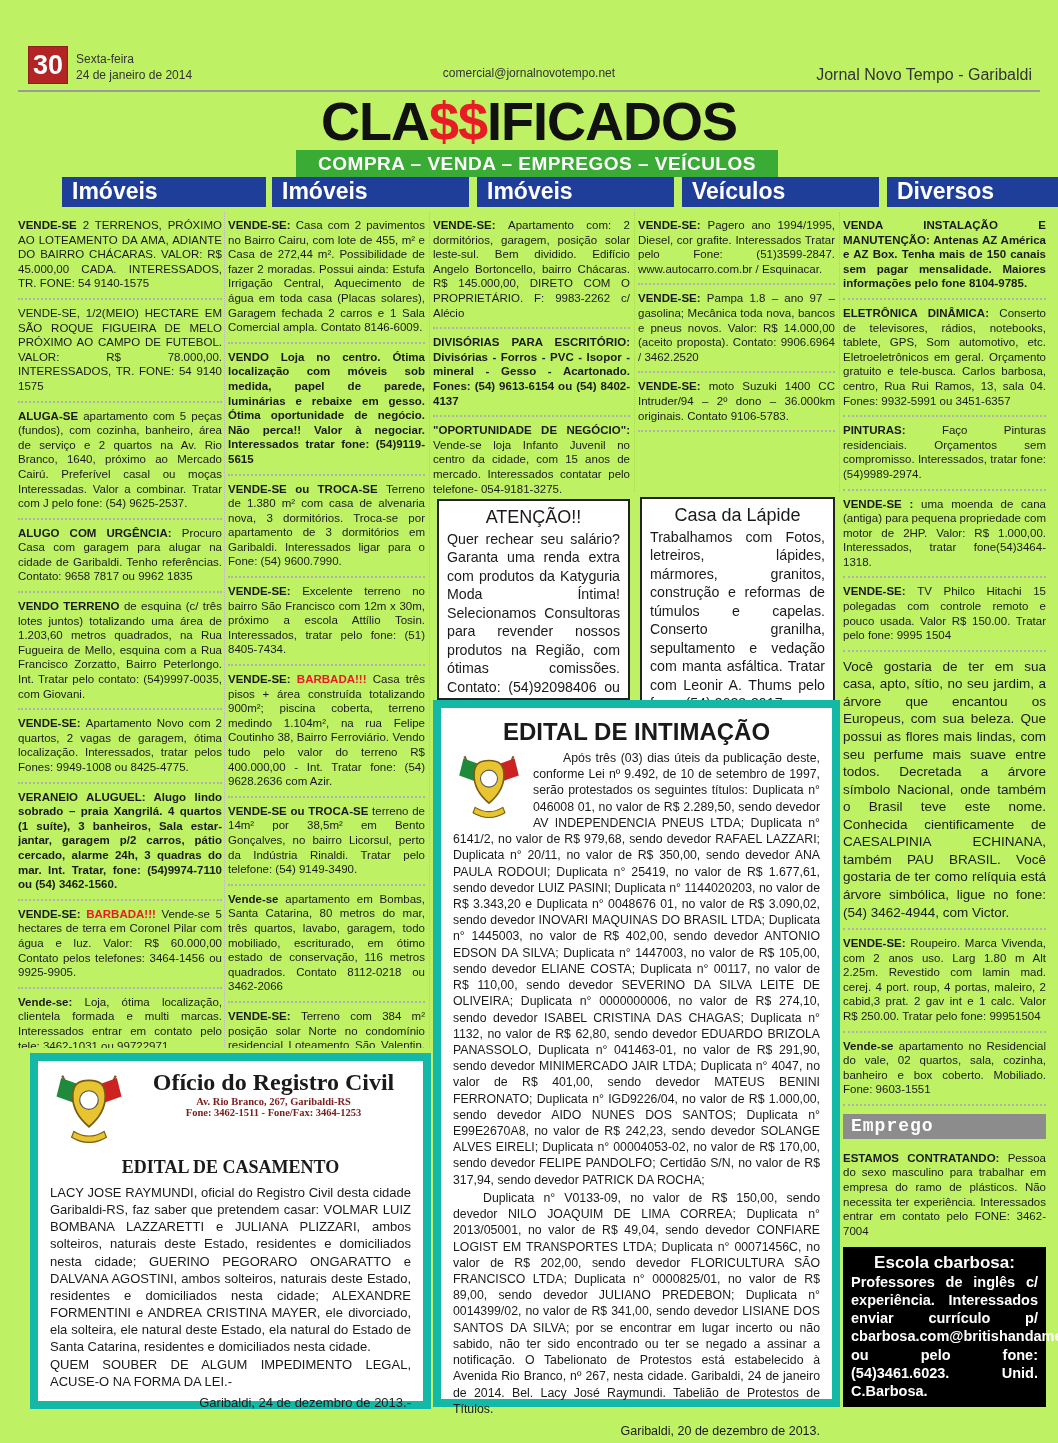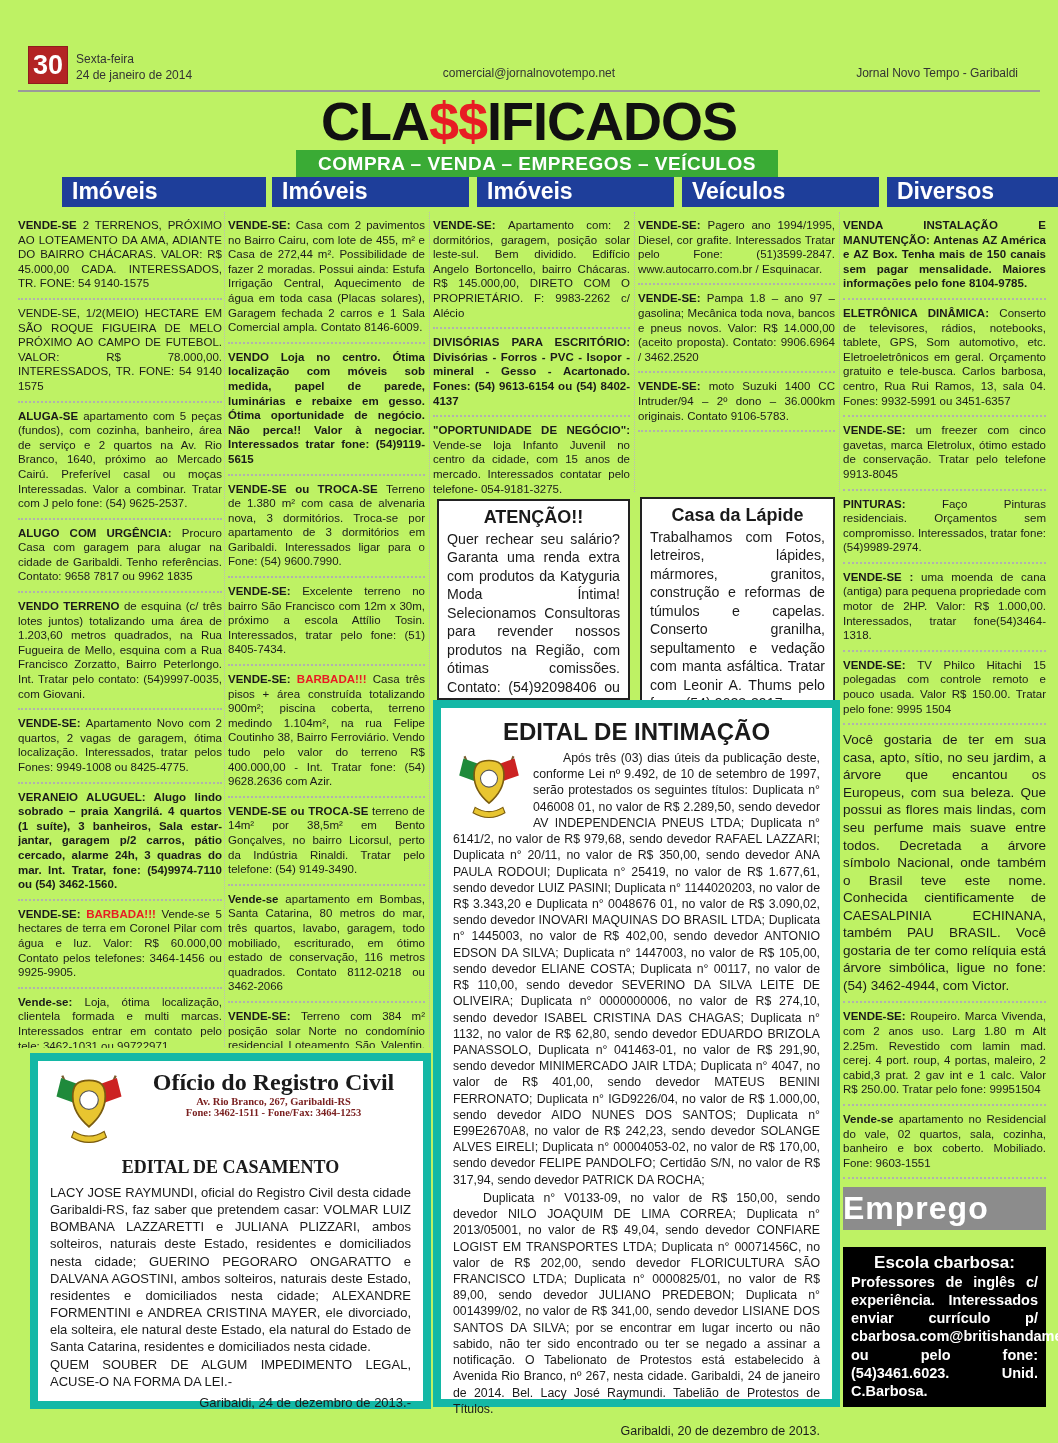--- a/index.html
+++ b/index.html
@@ -6,21 +6,21 @@
   #page{position:relative;width:1058px;height:1443px;background:#bef264;margin:0 auto;
         font-family:"Liberation Sans",sans-serif;color:#1a1a1a;overflow:hidden;}
 
   
   .pagenum{position:absolute;left:28px;top:46px;width:38px;height:36px;background:#b32424;
            color:#fff;font-weight:bold;font-size:27px;display:flex;align-items:center;justify-content:center;
            border:1px solid #8f1d1d;}
   .weekday{position:absolute;left:76px;top:52px;font-size:12px;color:#333;}
   .dateline{position:absolute;left:76px;top:68px;font-size:12px;color:#333;}
   .email{position:absolute;left:0;top:66px;width:1058px;text-align:center;font-size:12px;color:#333;}
-  .paper{position:absolute;right:40px;top:66px;font-size:12px;color:#333;}
+  .paper{position:absolute;right:26px;top:66px;font-size:16px;color:#333;}
   .toprule{position:absolute;left:18px;top:90px;width:1022px;height:0;border-top:2px solid #9a9a9a;}
 
   
   .mast{position:absolute;left:0;top:94px;width:1058px;text-align:center;
         font-weight:900;font-size:54px;letter-spacing:-1px;line-height:1;color:#111;}
   .mast .red{color:#e81c24;}
   .greenbar{position:absolute;left:296px;top:150px;width:482px;height:27px;background:#3aab35;
             color:#fff;font-weight:bold;font-size:19px;text-align:center;line-height:27px;letter-spacing:0.5px;}
 
   
@@ -29,25 +29,25 @@
   
   .col{position:absolute;top:212px;font-size:11.5px;line-height:1.27;text-align:justify;overflow:hidden;}
   .col .ad{padding:6px 0 7px 0;border-bottom:2px dotted #b0b0b0;}
   .col .ad .lead{font-weight:bold;}
   .col .ad .redlead{font-weight:bold;color:#e81c24;}
   .col .ad.bold{font-weight:bold;}
   .col .ad.big{font-size:13.5px;line-height:1.3;}
   .colsep{position:absolute;top:212px;width:0;border-left:1px dotted #bbb;height:835px;}
 
   .emprego-bar{margin:8px 0 6px 0;background:#8c8c8c;color:#fff;font-weight:bold;
-               font-size:32px;padding:1px 0;letter-spacing:1px;}
+               font-size:18px;padding:1px 8px;letter-spacing:1px;font-family:Liberation Mono, monospace;}
 
   
   .boxad{position:absolute;border:2px solid #222;background:#fff;box-sizing:border-box;padding:6px 8px;}
-  .boxad .btitle{text-align:center;font-weight:bold;font-size:18px;padding-bottom:2px;}
+  .boxad .btitle{text-align:center;font-weight:normal;font-size:18px;padding-bottom:2px;}
   .boxad .bbody{font-size:14.2px;line-height:1.3;text-align:justify;}
 
   
   .legalbox{position:absolute;border:8px solid #14b8a6;background:#fff;box-sizing:border-box;padding:8px 12px;}
   .crest{float:left;margin:2px 8px 2px 0;}
   .reg-title{text-align:center;font-family:"Liberation Serif",serif;font-weight:bold;font-size:24px;}
   .reg-addr,.reg-phone{text-align:center;font-family:"Liberation Serif",serif;font-size:10.5px;color:#7a2020;font-weight:bold;}
   .reg-heading{text-align:center;font-family:"Liberation Serif",serif;font-weight:bold;font-size:18px;padding:12px 0 6px 0;clear:both;}
   .legal-body{font-size:13px;line-height:1.32;text-align:justify;}
   .legal-sign{text-align:right;font-size:13px;line-height:1.35;padding-top:4px;}
@@ -114,21 +114,20 @@
       <div class="ad"><span class="lead">"OPORTUNIDADE DE NEGÓCIO": </span>Vende-se loja Infanto Juvenil no centro da cidade, com 15 anos de mercado. Interessados contatar pelo telefone- 054-9181-3275.</div>
     </div>
   <div class="col" style="left:638px;width:197px;height:281px;">
       <div class="ad"><span class="lead">VENDE-SE: </span>Pagero ano 1994/1995, Diesel, cor grafite. Interessados Tratar pelo Fone: (51)3599-2847. www.autocarro.com.br / Esquinacar.</div>
       <div class="ad"><span class="lead">VENDE-SE: </span>Pampa 1.8 – ano 97 – gasolina; Mecânica toda nova, bancos e pneus novos. Valor: R$ 14.000,00 (aceito proposta). Contato: 9906.6964 / 3462.2520</div>
       <div class="ad"><span class="lead">VENDE-SE: </span>moto Suzuki 1400 CC Intruder/94 – 2º dono – 36.000km originais. Contato 9106-5783.</div>
     </div>
   <div class="col" style="left:843px;width:203px;height:1032px;">
       <div class="ad bold"><span class="lead">VENDA INSTALAÇÃO E MANUTENÇÃO: </span>Antenas AZ América e AZ Box. Tenha mais de 150 canais sem pagar mensalidade. Maiores informações pelo fone 8104-9785.</div>
       <div class="ad"><span class="lead">ELETRÔNICA DINÂMICA: </span>Conserto de televisores, rádios, notebooks, tablete, GPS, Som automotivo, etc. Eletroeletrônicos em geral. Orçamento gratuito e tele-busca. Carlos barbosa, centro, Rua Rui Ramos, 13, sala 04. Fones: 9932-5991 ou 3451-6357</div>
-      <div class="ad"><span class="lead">VENDE-SE: </span>um freezer com cinco gavetas, marca Eletrolux, ótimo estado de conservação. Tratar pelo telefone 9913-8045</div>
       <div class="ad"><span class="lead">PINTURAS: </span>Faço Pinturas residenciais. Orçamentos sem compromisso. Interessados, tratar fone: (54)9989-2974.</div>
       <div class="ad"><span class="lead">VENDE-SE : </span>uma moenda de cana (antiga) para pequena propriedade com motor de 2HP. Valor: R$ 1.000,00. Interessados, tratar fone(54)3464-1318.</div>
       <div class="ad"><span class="lead">VENDE-SE: </span>TV Philco Hitachi 15 polegadas com controle remoto e pouco usada. Valor R$ 150.00. Tratar pelo fone: 9995 1504</div>
       <div class="ad big">Você gostaria de ter em sua casa, apto, sítio, no seu jardim, a árvore que encantou os Europeus, com sua beleza. Que possui as flores mais lindas, com seu perfume mais suave entre todos. Decretada a árvore símbolo Nacional, onde também o Brasil teve este nome. Conhecida cientificamente de CAESALPINIA ECHINANA, também PAU BRASIL. Você gostaria de ter como relíquia está árvore simbólica, ligue no fone: (54) 3462-4944, com Victor.</div>
       <div class="ad"><span class="lead">VENDE-SE: </span>Roupeiro. Marca Vivenda, com 2 anos uso. Larg 1.80 m Alt 2.25m. Revestido com lamin mad. cerej. 4 port. roup, 4 portas, maleiro, 2 cabid,3 prat. 2 gav int e 1 calc. Valor R$ 250.00. Tratar pelo fone: 99951504</div>
       <div class="ad"><span class="lead">Vende-se </span>apartamento no Residencial do vale, 02 quartos, sala, cozinha, banheiro e box coberto. Mobiliado. Fone: 9603-1551</div>
       <div class="emprego-bar">Emprego</div>
       <div class="ad"><span class="lead">ESTAMOS CONTRATANDO: </span>Pessoa do sexo masculino para trabalhar em empresa do ramo de plásticos. Não necessita ter experiência. Interessados entrar em contato pelo FONE: 3462-7004</div>
     </div>
 

